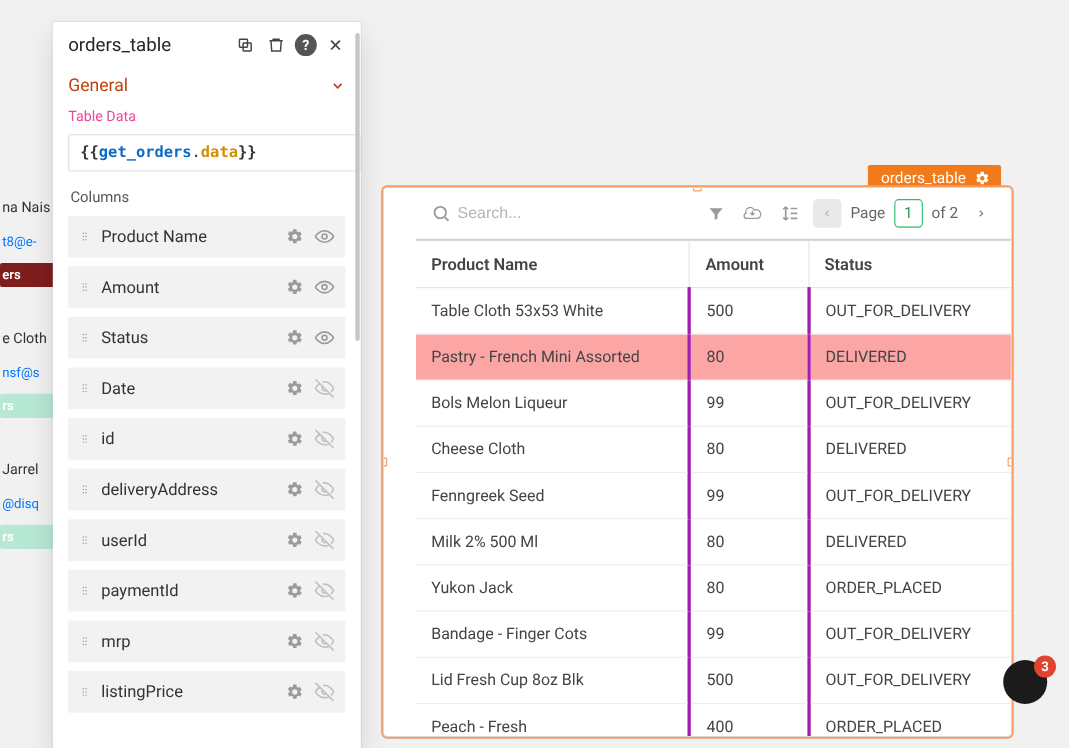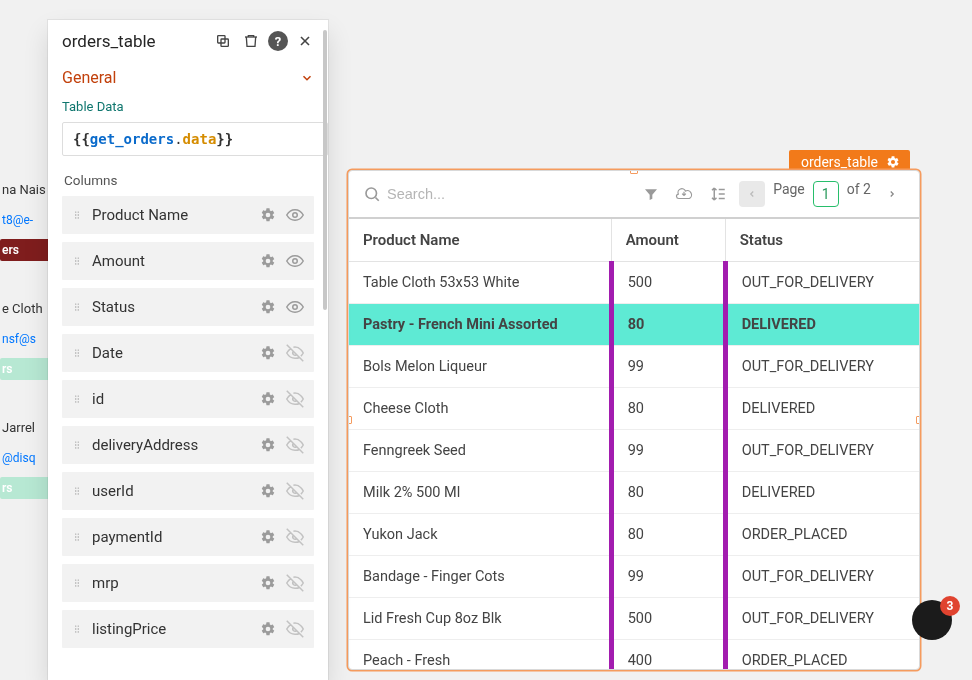--- a/index.html
+++ b/index.html
@@ -92,21 +92,21 @@
   .section-header {
     display: flex; align-items:center; justify-content:space-between;
     padding: 8px 14px 6px 14px;
     font-size: 16px;
     color: #c2410c;
     cursor:pointer;
   }
 
   .field-label {
     font-size: 13px;
-    color: #0f766e;
+    color: #ec4899;
     padding: 6px 19px 4px 14px;
   }
 
   .code-input {
     margin: 4px 0 12px 14px;
     border: 1px solid #ddd;
     border-radius: 2px;
     padding: 8px 10px;
     font-family: ui-monospace, SFMono-Regular, Menlo, Consolas, monospace;
     font-size: 14px;
@@ -159,20 +159,21 @@
     position: absolute;
     left: 348px;
     top: 170px;
     width: 572px;
     height: 500px;
     border: 1px solid #d9d9d9;
     border-radius: 4px;
     background: #fff;
     box-shadow: 0 0 0 1.5px #f59b5e;
     overflow:hidden;
+    padding-left:29px;
   }
   .sel-handle {
     position:absolute; width:8px; height:8px; background:#fff; border:1.5px solid #f59b5e; border-radius:1px;
   }
   .table-widget .handle-top { left:50%; top:-5px; transform:translateX(-50%); }
   .table-widget .handle-left { left:-5px; top:50%; transform:translateY(-50%); }
   .table-widget .handle-right { right:-5px; top:50%; transform:translateY(-50%); }
 
   .table-toolbar {
     display:flex; align-items:center; gap:8px;
@@ -180,46 +181,46 @@
     border-bottom: 2px solid #d0d0d0;
   }
   .search-wrap { display:flex; align-items:center; gap:6px; color:#999; flex:0 0 auto; }
   .search-input {
     border:none; outline:none; font-size:14.5px; color:#666; background:transparent;
     width: 120px;
   }
   .search-input::placeholder { color:#b5b5b5; }
   .tb-spacer { flex:1; }
   .tb-icon { color:#9a9a9a; cursor:pointer; padding:4px; }
-  .pager { display:flex; align-items:flex-start; gap:8px; font-size:14px; color:#666; }
+  .pager { display:flex; align-items:center; gap:8px; font-size:14px; color:#666; }
   .pager .pg-btn {
     width:26px; height:26px; display:flex; align-items:center; justify-content:center;
     border-radius:4px; cursor:pointer; color:#888;
   }
   .pager .pg-btn.disabled { background:#e9e9e9; color:#bbb; cursor:default;}
   .pager .pg-num {
     border:1px solid #27be6b; color:#2a9a5c;
     border-radius:4px; width:26px; height:26px;
     display:flex; align-items:center; justify-content:center;
     font-size:14px;
   }
 
   .data-table { width:100%; border-collapse:collapse; table-layout:fixed; }
   .data-table th {
     text-align:left; font-weight:600; color:#444; font-size:15px;
     padding: 12px 14px; border-bottom:1px solid #e3e3e3; border-right:1px solid #e3e3e3;
     background:#fff;
   }
   .data-table td {
     font-size:14.5px; color:#444;
-    padding: 12px 14px; border-bottom:1px solid #eee; border-right:5px solid #a21caf;
+    padding: 12px 14px; border-bottom:1px solid #eee; border-right:3px solid #a21caf;
     white-space:nowrap; overflow:hidden; text-overflow:ellipsis;
   }
   .data-table th:last-child, .data-table td:last-child { border-right:none; }
-  .data-table tr.row-selected td { background:#5eead4;font-weight:bold; }
+  .data-table tr.row-selected td { background:#fca5a5; }
 
   
   .notif-bubble {
     position:absolute; right:20px; top:600px;
     width:40px; height:40px; background:#1b1b1b; border-radius:50%;
   }
   .notif-badge {
     position:absolute; right:12px; top:596px;
     background:#e0432f; color:#fff; font-size:12px; font-weight:700;
     border-radius:50%; width:20px; height:20px; display:flex; align-items:center; justify-content:center;

